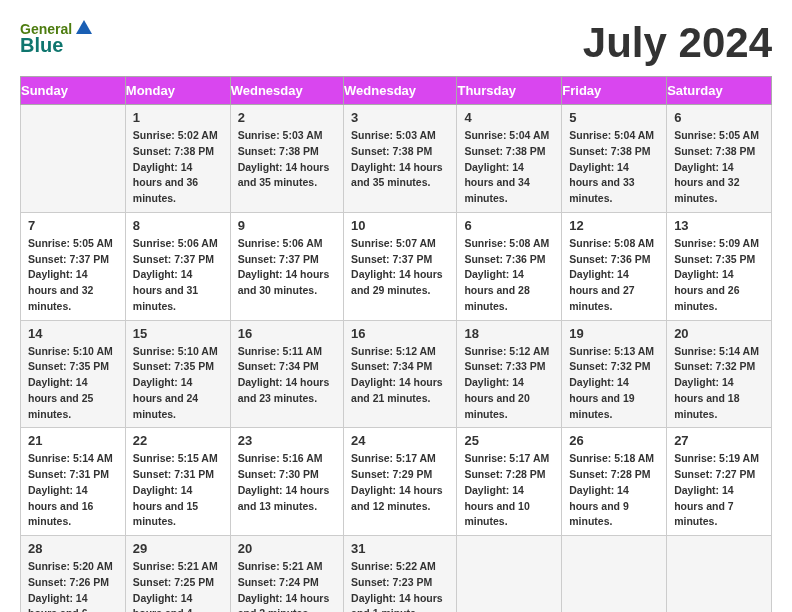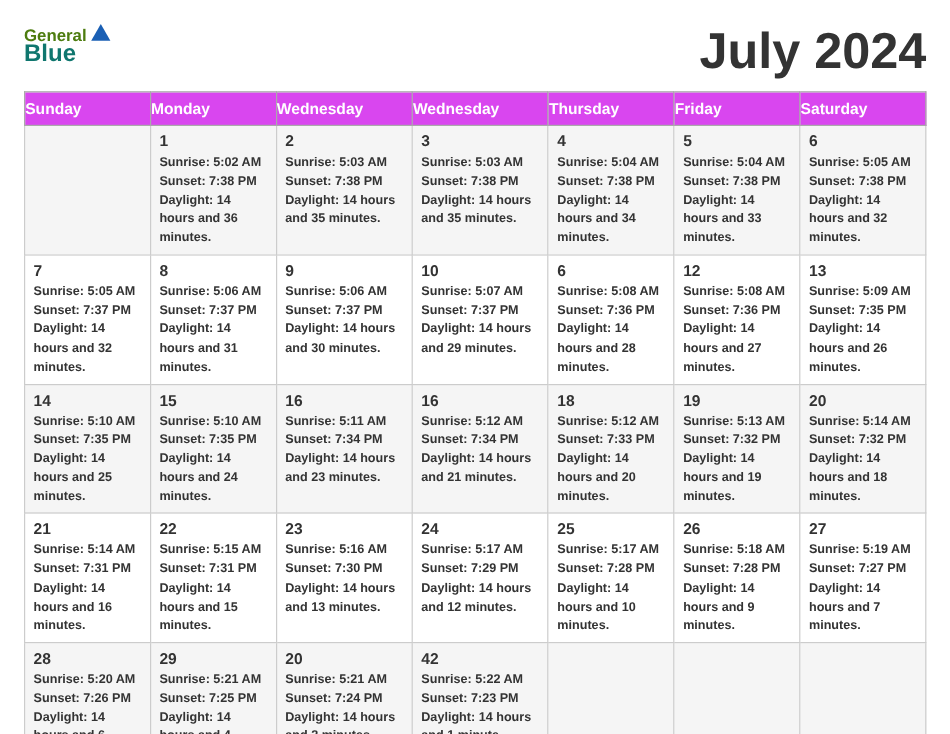--- a/index.html
+++ b/index.html
@@ -351,21 +351,21 @@
       </td>
         <td>
         <span class="day-num">20</span>
         <div class="day-info">
           Sunrise: 5:21 AM<br>
           Sunset: 7:24 PM<br>
           Daylight: 14 hours and 2 minutes.
         </div>
       </td>
         <td>
-        <span class="day-num">42</span>
+        <span class="day-num">31</span>
         <div class="day-info">
           Sunrise: 5:22 AM<br>
           Sunset: 7:23 PM<br>
           Daylight: 14 hours and 1 minute.
         </div>
       </td>
         <td></td>
         <td></td>
         <td></td>
       </tr>

